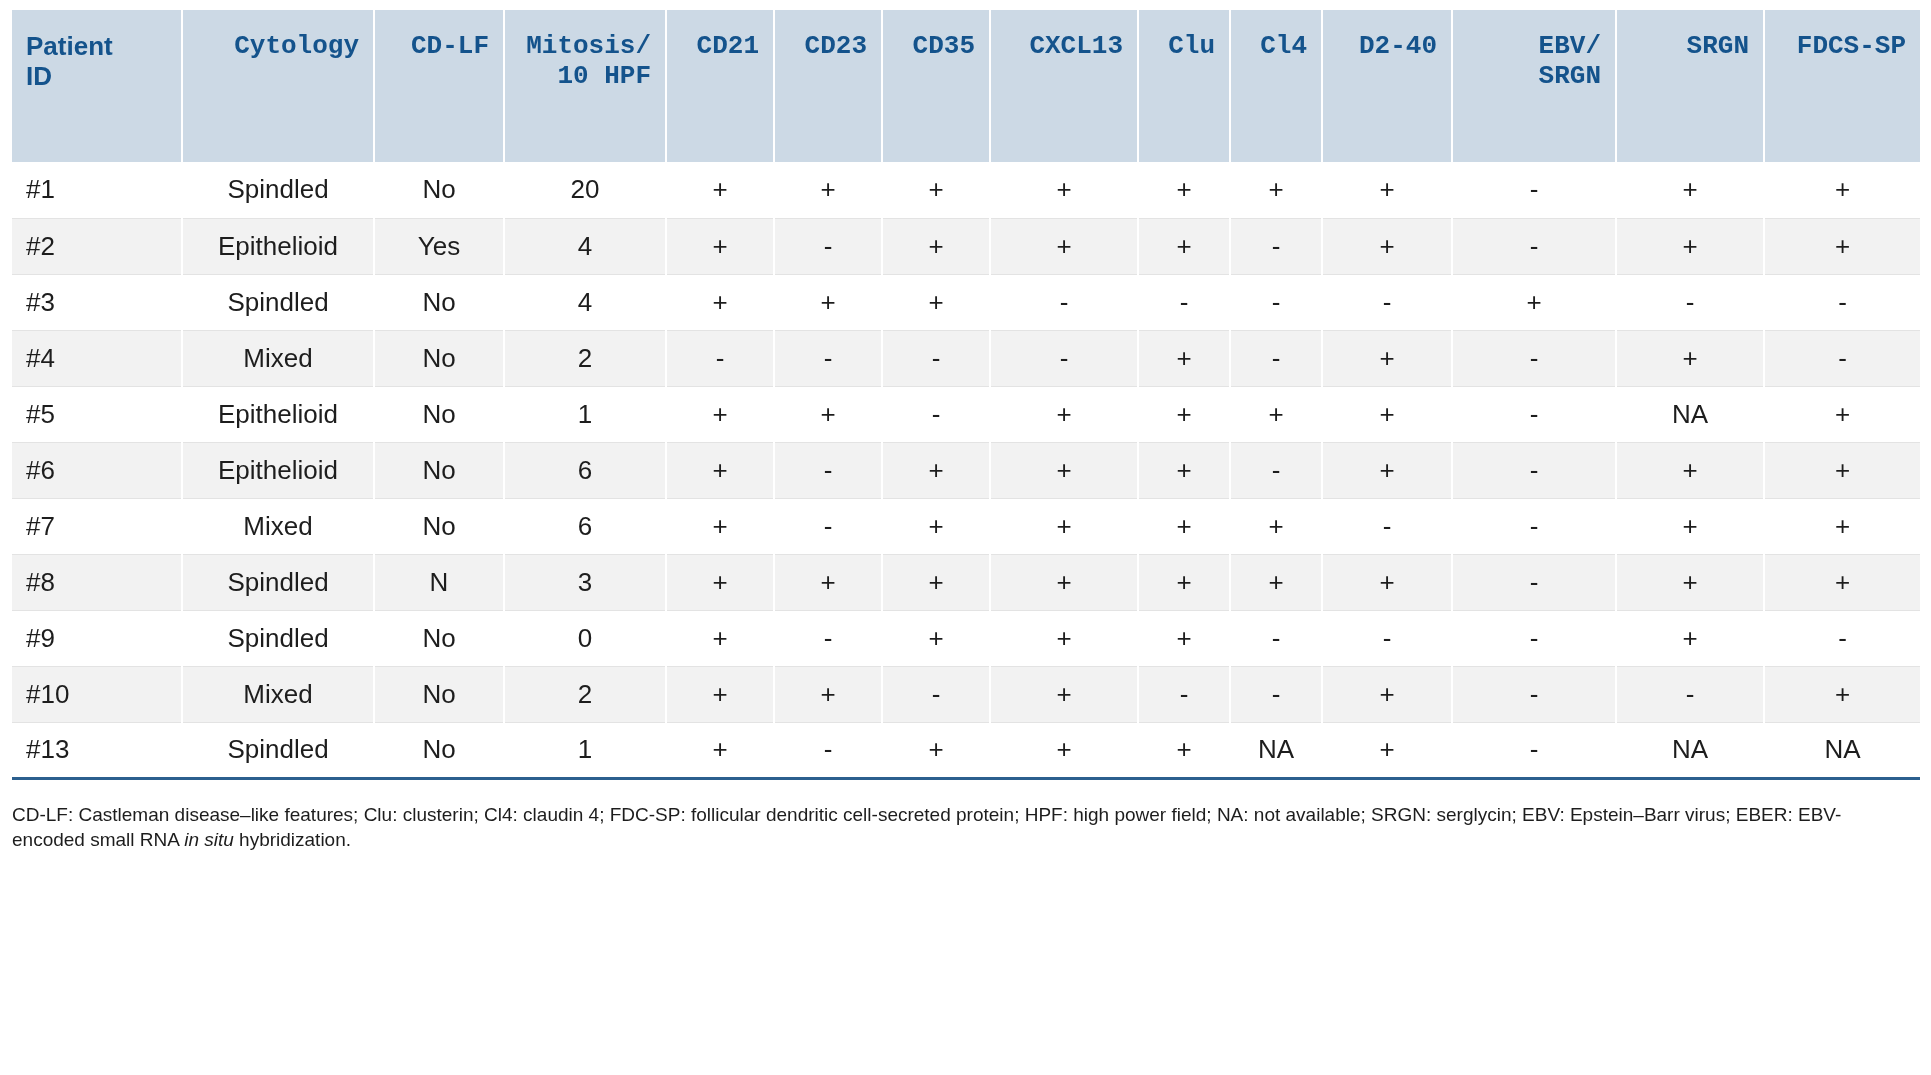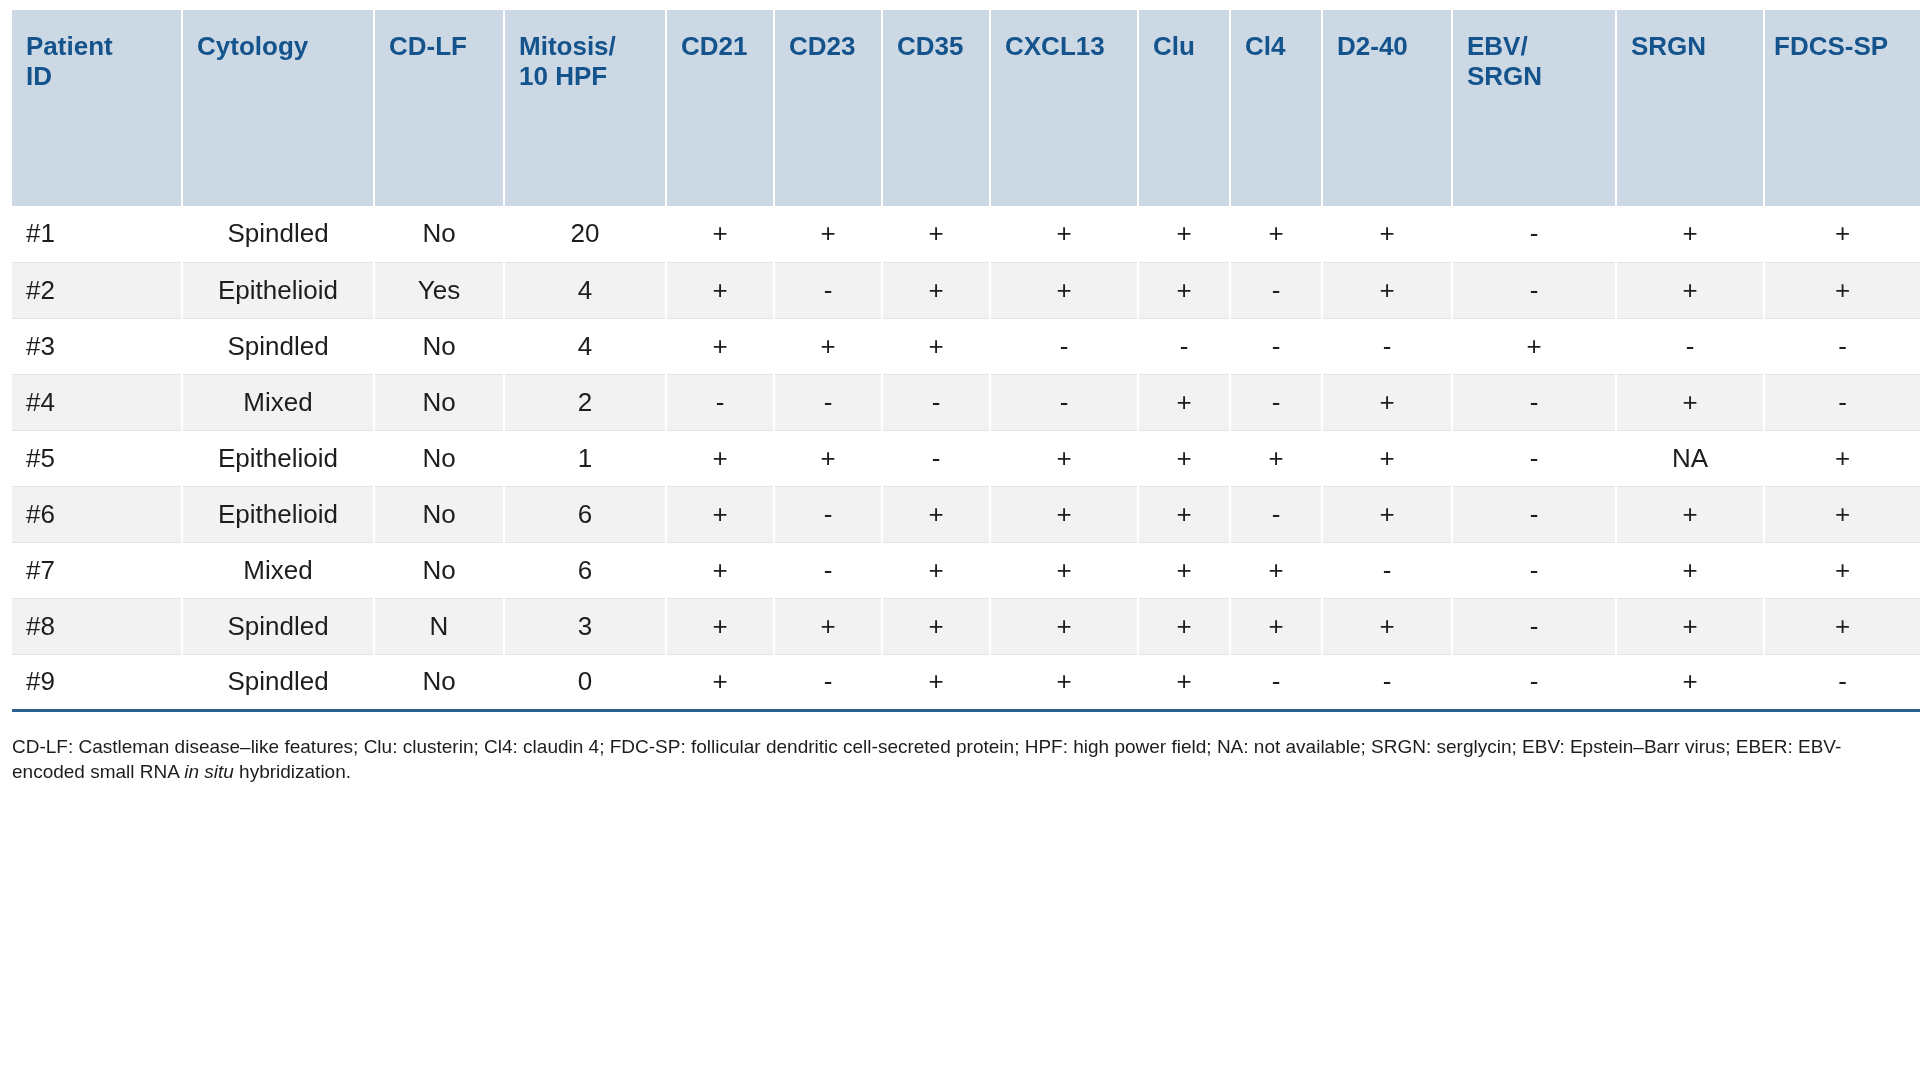--- a/index.html
+++ b/index.html
@@ -24,27 +24,28 @@
     table-layout: fixed;
   }
   table.data-table thead th {
     background: #ccd9e5;
     color: #14538c;
     font-weight: bold;
     font-size: 26px;
     text-align: left;
     vertical-align: top;
     padding: 22px 14px 22px 14px;
-    height: 196px;
+    height: 152px;
     box-sizing: border-box;
     border-right: 2px solid #ffffff;
     line-height: 1.15;
   }
   table.data-table thead th.center {
-    text-align: left;
+    text-align: right;
+    font-family: Liberation Mono, monospace;
   }
   table.data-table thead th:last-child {
     border-right: none;
     padding-left: 9px;
   }
   table.data-table tbody td {
     font-size: 26px;
     color: #1d1d1d;
     text-align: center;
     padding: 11px 6px;
@@ -258,19 +259,51 @@
           <td>-</td>
           <td>+</td>
           <td>+</td>
           <td>+</td>
           <td>-</td>
           <td>-</td>
           <td>-</td>
           <td>+</td>
           <td>-</td>
         </tr>
+        <tr class="even">
+          <td class="left">#10</td>
+          <td>Mixed</td>
+          <td>No</td>
+          <td>2</td>
+          <td>+</td>
+          <td>+</td>
+          <td>-</td>
+          <td>+</td>
+          <td>-</td>
+          <td>-</td>
+          <td>+</td>
+          <td>-</td>
+          <td>-</td>
+          <td>+</td>
+        </tr>
+        <tr class="odd">
+          <td class="left">#13</td>
+          <td>Spindled</td>
+          <td>No</td>
+          <td>1</td>
+          <td>+</td>
+          <td>-</td>
+          <td>+</td>
+          <td>+</td>
+          <td>+</td>
+          <td>NA</td>
+          <td>+</td>
+          <td>-</td>
+          <td>NA</td>
+          <td>NA</td>
+        </tr>
       </tbody>
   </table>
 
   <div class="footnote">
     <span>CD-LF: Castleman disease–like features; Clu: clusterin; Cl4: claudin 4; FDC-SP: follicular dendritic cell-secreted protein; HPF: high power field; NA: not available; SRGN: serglycin; EBV: Epstein–Barr virus; EBER: EBV-encoded small RNA </span><em>in situ</em><span> hybridization.</span>
   </div>
 </div>
 
 </body></html>

